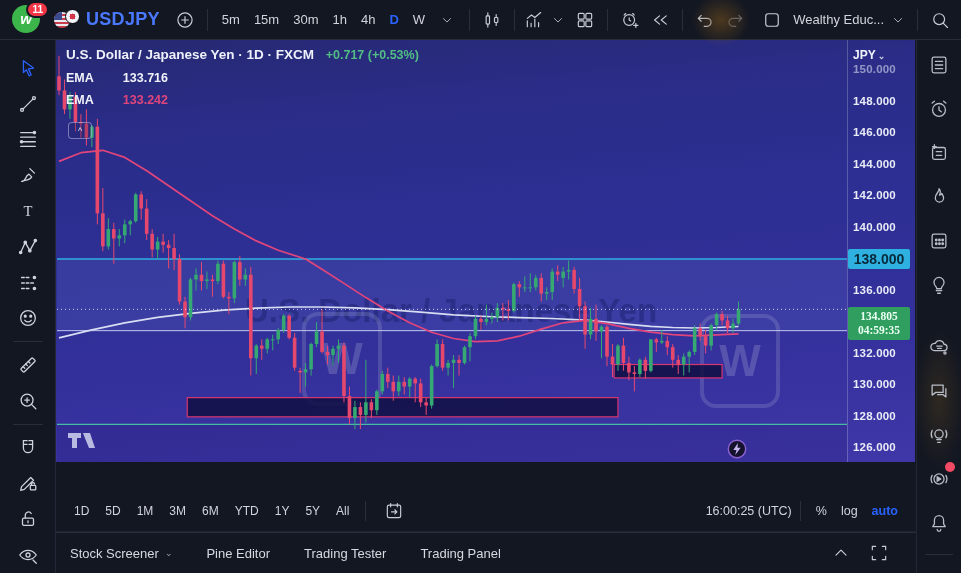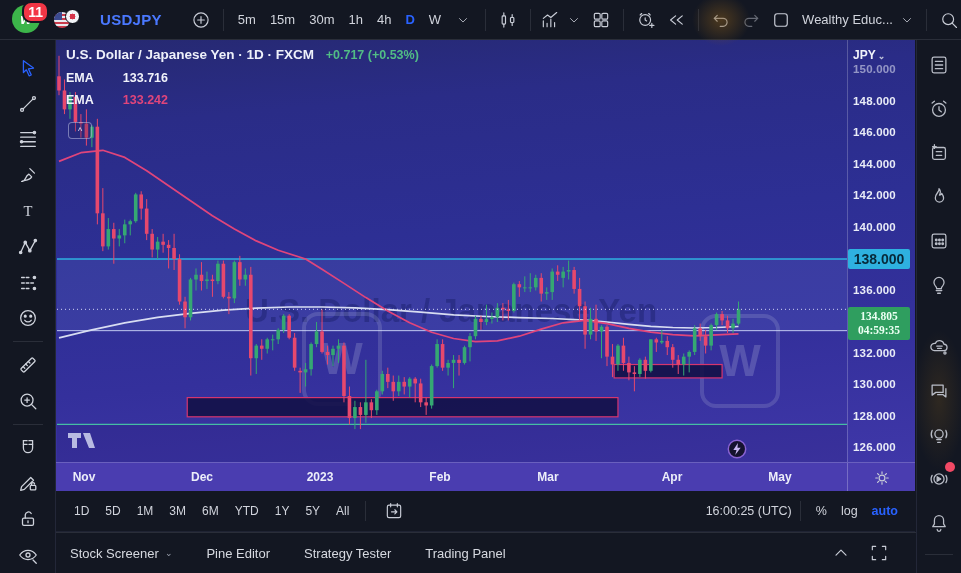--- a/index.html
+++ b/index.html
@@ -9,29 +9,29 @@
   .ico svg{width:20px;height:20px;}
   .ico.sm svg{width:14px;height:14px;}
   
   #topbar{position:absolute;left:0;top:0;width:961px;height:40px;background:#131722;border-bottom:1px solid #2a2e39;
           display:flex;align-items:center;padding:0 6px;box-sizing:border-box;z-index:40;}
   .tb-div{width:1px;height:22px;background:#2a2e39;margin:0 7px;flex:none;}
   .tbtn{display:flex;align-items:center;justify-content:center;height:32px;min-width:30px;border-radius:4px;cursor:pointer;flex:none;}
   #logo{position:relative;width:30px;height:30px;margin:0 8px 0 6px;flex:none;}
   #logo .circ{width:28px;height:28px;border-radius:50%;background:#3cb54a;display:flex;align-items:center;justify-content:center;
               color:#fff;font-weight:bold;font-size:15px;font-style:italic;}
-  #logo .badge{position:absolute;top:-4px;right:-7px;background:#f23645;color:#fff;border-radius:9px;font-size:14px;
+  #logo .badge{position:absolute;top:-4px;right:-7px;background:#f23645;color:#fff;border-radius:9px;font-size:10px;
                padding:1px 4px;font-weight:bold;border:2px solid #131722;}
   .flagpair{position:relative;width:26px;height:22px;flex:none;}
   .flag-us{position:absolute;left:0;top:3px;width:16px;height:16px;border-radius:50%;
            background:repeating-linear-gradient(0deg,#c93b4b 0 2px,#e8e9ee 2px 4px);}
   .flag-us:before{content:"";position:absolute;left:0;top:0;width:8px;height:8px;border-radius:8px 0 0 0;background:#3b4a8f;}
   .flag-jp{position:absolute;left:11px;top:0;width:13px;height:13px;border-radius:50%;
            background:radial-gradient(circle at 50% 50%,#d6344a 0 32%,#f2f4f8 33%);border:1px solid #10131c;}
-  #symname{color:#4a78ff;font-weight:bold;font-size:15px;margin:0 20px;letter-spacing:.3px;}
+  #symname{color:#4a78ff;font-weight:bold;font-size:18px;margin:0 6px;letter-spacing:.3px;}
   .intv{padding:0 7px;height:30px;display:flex;align-items:center;border-radius:4px;color:#d1d4dc;font-size:13px;cursor:pointer;flex:none;}
   .intv.active{color:#2962ff;font-weight:bold;}
   #acct{color:#d1d4dc;font-size:13px;margin:0 2px 0 6px;white-space:nowrap;}
   .blob{position:absolute;border-radius:50%;pointer-events:none;}
   
   #lefttb{position:absolute;left:0;top:40px;width:56px;height:533px;background:#131722;border-right:1px solid #232738;
           display:flex;flex-direction:column;align-items:center;padding-top:10px;box-sizing:border-box;z-index:30;}
   .ltbtn{width:38px;height:36px;display:flex;align-items:center;justify-content:center;border-radius:6px;cursor:pointer;color:#cfd3dc;}
   .ltbtn.active{color:#2962ff;}
   .ltbtn svg{width:22px;height:22px;}
@@ -655,39 +655,20 @@
         <div class="ptick" style="top: 369.5px;">128.000</div>
         <div class="ptick" style="top: 401px;">126.000</div>
       </div>
     <div id="alertlbl" class="plabel" style="top: 209px;">138.000</div>
     <div id="lastlbl" class="plabel" style="top: 267px; font-family: Liberation Serif, serif;">
       <div>134.805</div>
       <div>04:59:35</div>
     </div>
   </div>
 
-  <div id="timeaxis">
-    <div id="tlabels">
-        <div class="tlab" style="left: 28px;">Nov</div>
-        <div class="tlab" style="left: 146px;">Dec</div>
-        <div class="tlab year" style="left: 264px;">2023</div>
-        <div class="tlab" style="left: 384px;">Feb</div>
-        <div class="tlab" style="left: 492px;">Mar</div>
-        <div class="tlab" style="left: 616px;">Apr</div>
-        <div class="tlab" style="left: 724px;">May</div>
-      </div>
-    <div id="axiscorner">
-      <span class="ico">
-          <svg viewBox="0 0 24 24" fill="none" stroke="currentColor" stroke-width="1.4" stroke-linecap="round" stroke-linejoin="round">
-            <circle cx="12" cy="12" r="3.5"></circle>
-            <path d="M12 4.5v2M12 17.5v2M4.5 12h2M17.5 12h2M6.7 6.7l1.4 1.4M15.9 15.9l1.4 1.4M17.3 6.7l-1.4 1.4M8.1 15.9l-1.4 1.4"></path>
-          </svg>
-        </span>
-    </div>
-  </div>
 
   <div id="rangerow">
     <div id="ranges" style="display:flex;align-items:center;">
         <div class="rbtn">1D</div>
         <div class="rbtn">5D</div>
         <div class="rbtn">1M</div>
         <div class="rbtn">3M</div>
         <div class="rbtn">6M</div>
         <div class="rbtn">YTD</div>
         <div class="rbtn">1Y</div>
@@ -713,21 +694,21 @@
   <footer id="footer">
     <div id="ftabs" style="display:flex;align-items:center;">
         <div class="ftab">
           <span>Stock Screener</span>
           <span class="cd">⌄</span>
         </div>
         <div class="ftab">
           <span>Pine Editor</span>
         </div>
         <div class="ftab">
-          <span>Strategy Tester</span>
+          <span>Trading Tester</span>
         </div>
         <div class="ftab">
           <span>Trading Panel</span>
         </div>
       </div>
     <div id="fright">
       <span class="ico">
           <svg viewBox="0 0 24 24" fill="none" stroke="currentColor" stroke-width="1.4" stroke-linecap="round" stroke-linejoin="round">
             <path d="M6 14.5l6-6 6 6"></path>
           </svg>

